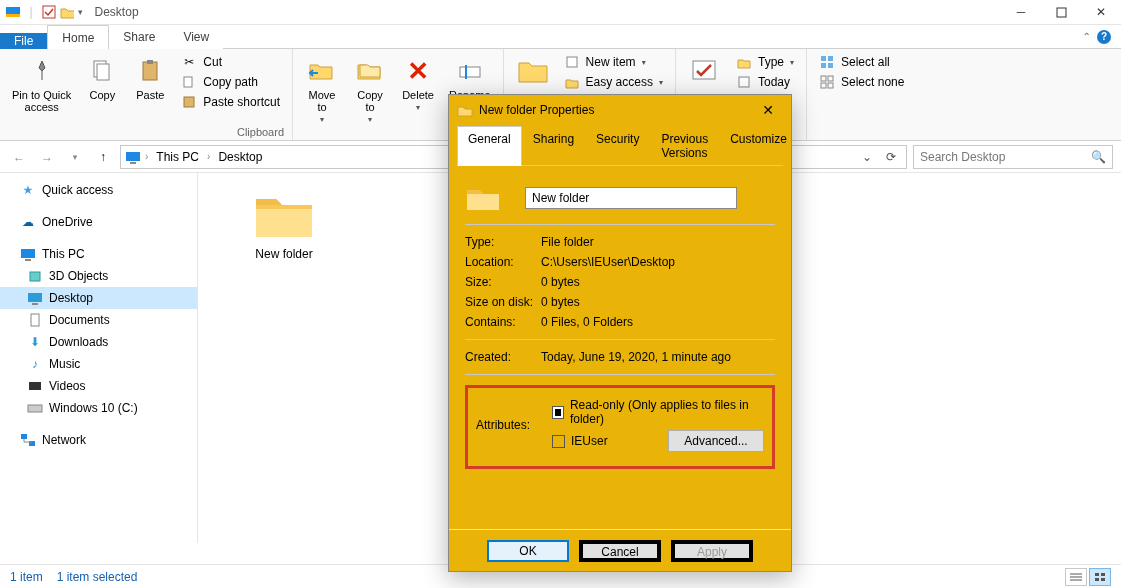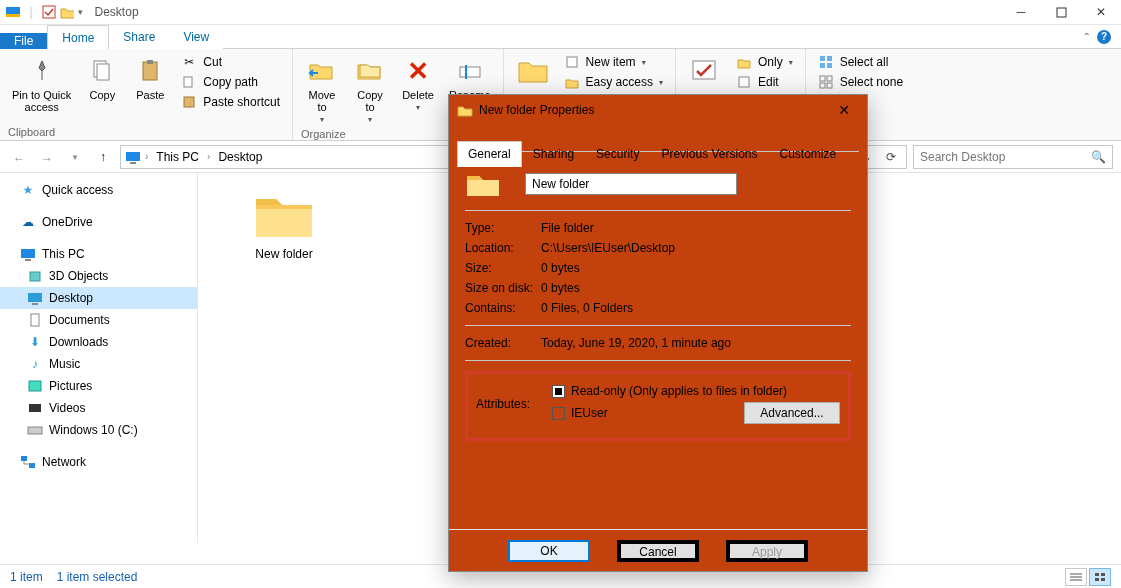--- a/index.html
+++ b/index.html
@@ -8,32 +8,32 @@
 
 .titlebar { height:25px; background:#fff; display:flex; align-items:center; border-bottom:1px solid #e5e5e5; }
 .titlebar .qat { display:flex; align-items:center; gap:4px; padding:0 6px; }
 .titlebar .qat .sq { width:14px; height:14px; display:inline-flex; align-items:center; justify-content:center; }
 .titlebar .title { margin-left:6px; color:#555; }
 .titlebar .win { margin-left:auto; display:flex; }
 .titlebar .wbtn { width:40px; height:25px; display:flex; align-items:center; justify-content:center; color:#333; }
 
 
 .tabs { height:24px; display:flex; align-items:stretch; }
-.tabs .tab { padding:0 14px; display:flex; align-items:center; color:#0369a1; }
+.tabs .tab { padding:0 14px; display:flex; align-items:center; color:#404040; }
 .tabs .file { background:#1979ca; color:#fff;margin-top:8px; }
 .tabs .active { border:1px solid #d0d0d0; border-bottom:none; background:#fff; }
 .tabs .spacer { flex:1; border-bottom:1px solid #d0d0d0; }
 .tabs .help { padding:0 10px; display:flex; align-items:center; gap:6px; color:#666; border-bottom:1px solid #d0d0d0;}
 .helpcircle { width:14px; height:14px; border-radius:50%; background:#1979ca; color:#fff; display:inline-flex; align-items:center; justify-content:center; font-size:10px; font-weight:bold;}
 
 
 .ribbon { height:92px; background:#f9f9f9; border-bottom:1px solid #d0d0d0; display:flex; }
 .group { border-right:1px solid #e0e0e0; padding:4px 8px 2px; display:flex; flex-direction:column; }
 .group .row { display:flex; align-items:flex-start; gap:6px; flex:1; }
-.group .label { text-align:left; color:#666; font-size:11px; padding-top:2px; }
+.group .label { text-align:right; color:#666; font-size:11px; padding-top:2px; }
 .bigbtn { display:flex; flex-direction:column; align-items:center; gap:2px; padding:2px 4px; min-width:42px; }
 .bigbtn .ico { width:32px; height:32px; display:flex; align-items:center; justify-content:center; }
 .bigbtn .txt { font-size:11px; text-align:center; line-height:1.1; }
 .smallbtns { display:flex; flex-direction:column; gap:2px; }
 .smallbtn { display:flex; align-items:center; gap:6px; padding:1px 4px; font-size:12px; }
 .smallbtn .ic { width:16px; height:16px; display:inline-flex; align-items:center; justify-content:center; }
 .caret { font-size:8px; color:#555; }
 
 
 .addrrow { height:32px; display:flex; align-items:center; gap:6px; padding:0 8px; border-bottom:1px solid #e5e5e5; }
@@ -60,39 +60,39 @@
 .foldericon { width:64px; height:56px; }
 .fileitem .name { font-size:12px; text-align:center; }
 
 
 .status { position:absolute; bottom:0; left:0; right:0; height:24px; border-top:1px solid #e5e5e5; display:flex; align-items:center; padding:0 10px; gap:14px; color:#333; }
 .status .right { margin-left:auto; display:flex; gap:2px; }
 .viewbtn { width:22px; height:18px; border:1px solid #c8c8c8; display:flex; align-items:center; justify-content:center; background:#fff;}
 .viewbtn.active { background:#cce8ff; border-color:#7ab8e8;}
 
 
-.dialog { position:absolute; left:448px; top:94px; width:420px; height:478px; background:#c2410c; border:1px solid #888; box-shadow:0 6px 24px rgba(0,0,0,.3); display:flex; flex-direction:column; }
+.dialog { position:absolute; left:448px; top:94px; width:344px; height:478px; background:#eab308; border:1px solid #888; box-shadow:0 6px 24px rgba(0,0,0,.3); display:flex; flex-direction:column; }
 .dlgtitle { height:30px; display:flex; align-items:center; padding:0 8px; }
 .dlgtitle .t { margin-left:6px; }
 .dlgtitle .x { margin-left:auto; width:30px; text-align:center; font-size:14px; }
 .dlgtabs { display:flex; border-bottom:1px solid #c8c8c8; margin:0 8px; }
-.dlgtabs .dt { padding:5px 10px; font-size:12px; border:1px solid transparent; position:relative; top:16px; }
+.dlgtabs .dt { padding:5px 10px; font-size:12px; border:1px solid transparent; position:relative; top:1px; }
 .dlgtabs .dt.active { border:1px solid #c8c8c8; border-bottom:1px solid #fff; background:#fff; }
 .dlgbody { flex:1; padding:10px 16px; }
 .dlgrow { display:flex; align-items:center; margin:6px 0; }
 .dlgrow .k { width:76px; }
 .dlgrow .v { flex:1; }
 .dlginput { border:1px solid #888; padding:3px 6px; width:212px; }
 .hr { border-top:1px solid #c8c8c8; margin:10px 0; }
 .redbox { border:3px solid #d43c2a; padding:6px 8px 10px; margin-top:4px;}
 .chkrow { display:flex; align-items:center; gap:6px; margin:4px 0; }
 .chk { width:13px; height:13px; border:1px solid #555; display:inline-flex; align-items:center; justify-content:center; }
 .chk.filled { background:#000; box-shadow:inset 0 0 0 2px #fff; }
 .advbtn { margin-left:auto; width:96px; height:22px; border:1px solid #adadad; background:#e1e1e1; font-size:12px; }
-.dlgfoot { height:42px; display:flex; align-items:center; justify-content:center; gap:27px; border-top:1px solid #e5e5e5; }
+.dlgfoot { height:42px; display:flex; align-items:center; justify-content:center; gap:10px; border-top:1px solid #e5e5e5; }
 .dlgbtn { width:82px; height:22px; border:4px solid #000000; background:#e1e1e1; font-size:12px; }
 .dlgbtn.primary { border:2px solid #0078d7; background:#e5f1fb; }
 .dlgbtn:disabled { color:#9a9a9a; }
 
 
 svg { display:block; }
 </style>
 </head>
 <body>
 
@@ -282,30 +282,30 @@
             </svg>
           </span>
       </div>
       <div class="smallbtns">
         <div class="smallbtn">
             <span class="ic">
               <svg width="14" height="14">
                 <path d="M1 5 h5 l1 1 h6 v7 h-12 z" fill="#ffd76b" stroke="#caa33a"></path>
               </svg>
             </span>
-            <span>Only</span>
+            <span>Type</span>
             <span class="caret"> ▾</span>
           </div>
         <div class="smallbtn">
             <span class="ic">
               <svg width="14" height="14">
                 <rect x="2" y="2" width="10" height="10" fill="#fff" stroke="#888"></rect>
               </svg>
             </span>
-            <span>Edit</span>
+            <span>Today</span>
           </div>
       </div>
     </div>
   </div>
 
   <div class="group" style="border-right:none;min-width:100px">
     <div class="row">
       <div class="smallbtns">
         <div class="smallbtn">
             <span class="ic">
@@ -411,28 +411,20 @@
         <span class="ic" style="color:#2b9cd8">⬇</span>
         <span>Downloads</span>
       </div>
     <div class="navitem ind1">
         <span class="ic" style="color:#2b9cd8">♪</span>
         <span>Music</span>
       </div>
     <div class="navitem ind1">
         <span class="ic">
           <svg width="14" height="14">
-            <rect x="1" y="2" width="12" height="10" fill="#4db" stroke="#299"></rect>
-          </svg>
-        </span>
-        <span>Pictures</span>
-      </div>
-    <div class="navitem ind1">
-        <span class="ic">
-          <svg width="14" height="14">
             <rect x="1" y="3" width="12" height="8" fill="#333"></rect>
           </svg>
         </span>
         <span>Videos</span>
       </div>
     <div class="navitem ind1">
         <span class="ic">
           <svg width="16" height="12">
             <rect x="1" y="3" width="14" height="7" fill="#ccc" stroke="#888"></rect>
           </svg>

